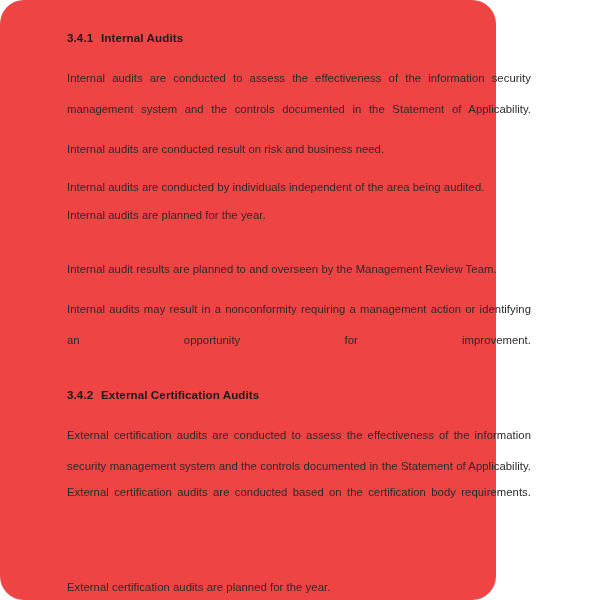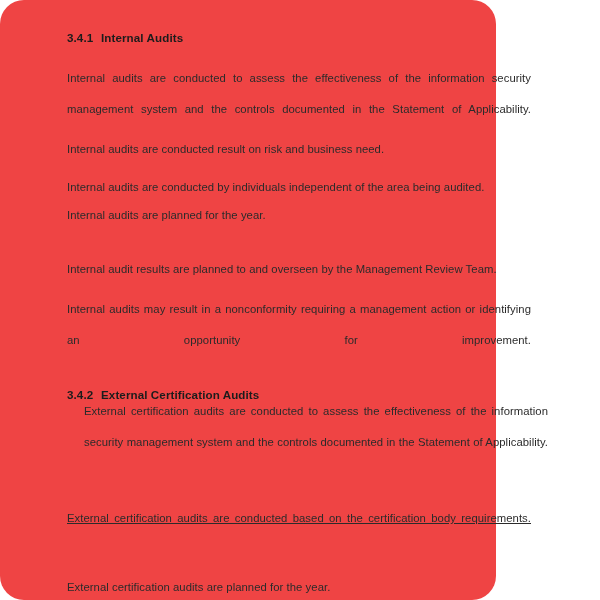--- a/index.html
+++ b/index.html
@@ -124,25 +124,25 @@
     <div class="blk" style="top:294px;">
       <p class="para justify">Internal audits may result in a nonconformity requiring a management action or identifying an opportunity for improvement.</p>
     </div>
 
     <div class="blk" style="top:388px;">
       <div class="heading">
         <span class="num">3.4.2</span><span class="ttl">External Certification Audits</span>
       </div>
     </div>
 
-    <div class="blk" style="top:396px;margin-left:17px;">
+    <div class="blk" style="top:420px;">
       <p class="para justify">External certification audits are conducted to assess the effectiveness of the information security management system and the controls documented in the Statement of Applicability.</p>
     </div>
 
-    <div class="blk" style="top:503px;text-decoration:underline;">
+    <div class="blk" style="top:477px;">
       <p class="para justify">External certification audits are conducted based on the certification body requirements.</p>
     </div>
 
     <div class="blk" style="top:572px;">
       <p class="para">External certification audits are planned for the year.</p>
     </div>
 
   </div>
 </div>
 

